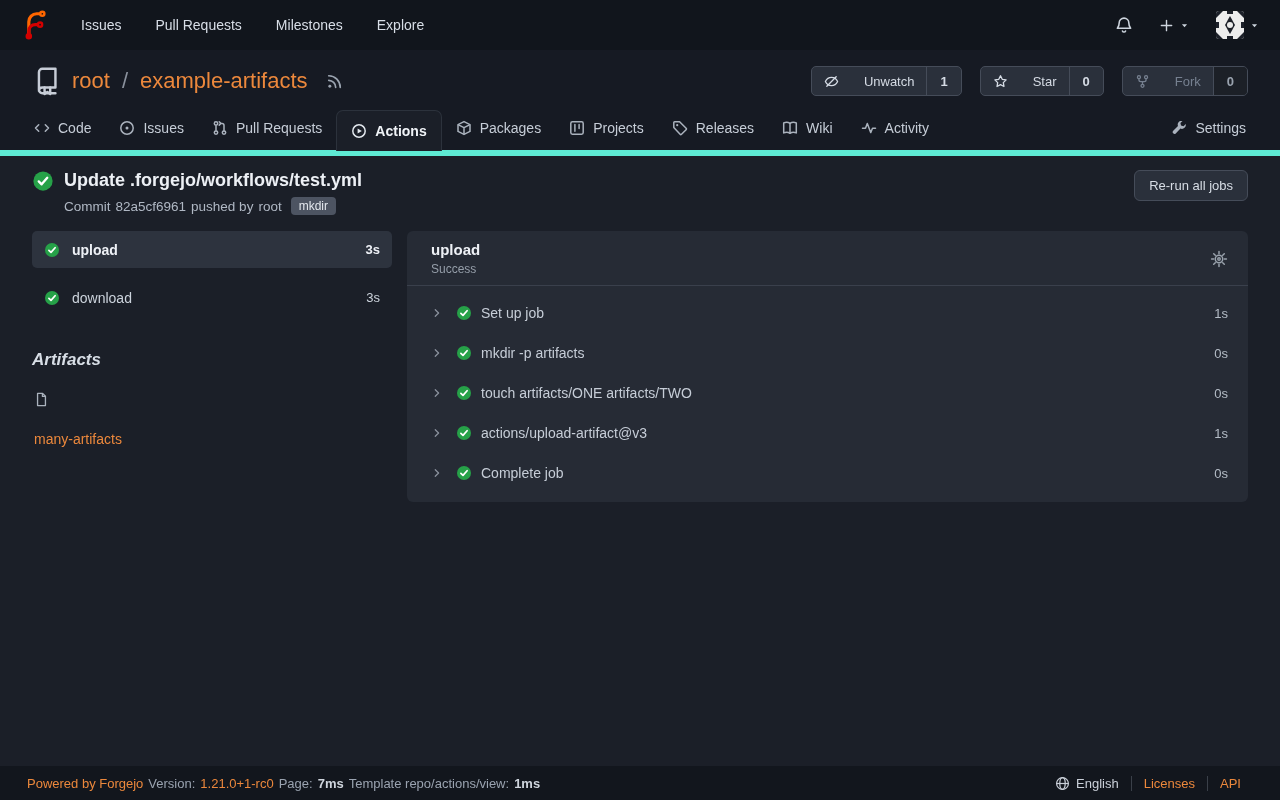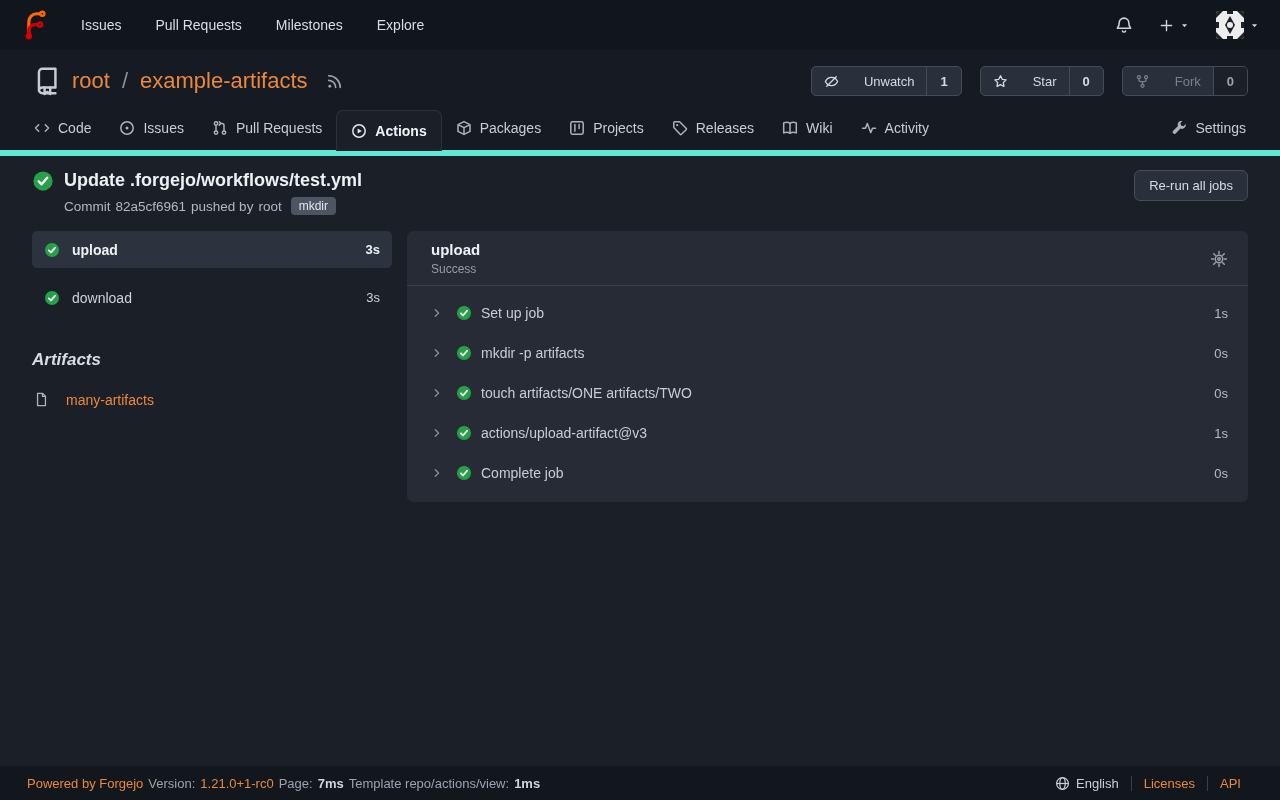--- a/index.html
+++ b/index.html
@@ -55,21 +55,21 @@
   .rerun-btn { margin-left:auto; background:#2a303b; border:1px solid #454c59; border-radius:6px; color:#d7dde5; font-size:13px; padding:7px 14px; cursor:pointer; font-family:inherit; }
 
   .run-body { display:flex; gap:15px; margin-top:16px; align-items:flex-start; }
 
   
   .left-col { width:360px; flex:none; }
   .job-row { height:37px; display:flex; align-items:center; gap:12px; padding:0 12px; border-radius:5px; margin-bottom:11px; color:#ccd3dc; cursor:pointer; }
   .job-row.selected { background:#2d333e; color:#eef1f6; font-weight:bold; }
   .job-duration { margin-left:auto; font-size:13px; }
   .artifacts-heading { margin-top:34px; font-size:17px; color:#d8dee6;font-style:italic; }
-  .artifact-row { margin-top:22px; display:flex; align-items:flex-start; gap:17px; padding-left:2px; }
+  .artifact-row { margin-top:22px; display:flex; align-items:flex-start; gap:24px; padding-left:2px;flex-direction:column; }
   .artifact-row .ic { color:#aab2bd; }
   .artifact-link { color:#ec883c; cursor:pointer; font-size:14px; }
 
   
   .panel { flex:1; background:#262b35; border-radius:6px; }
   .panel-header { display:flex; align-items:center; padding:10px 20px 9px 24px; border-bottom:1px solid #3a404c; }
   .panel-job-name { font-size:15px; font-weight:bold; color:#eef1f6; }
   .panel-job-status { font-size:12px; color:#959ea9; margin-top:4px; }
   .gear-btn { margin-left:auto; color:#9aa3ad; cursor:pointer; display:flex; }
   .steps { padding:7px 0 9px 0; }

